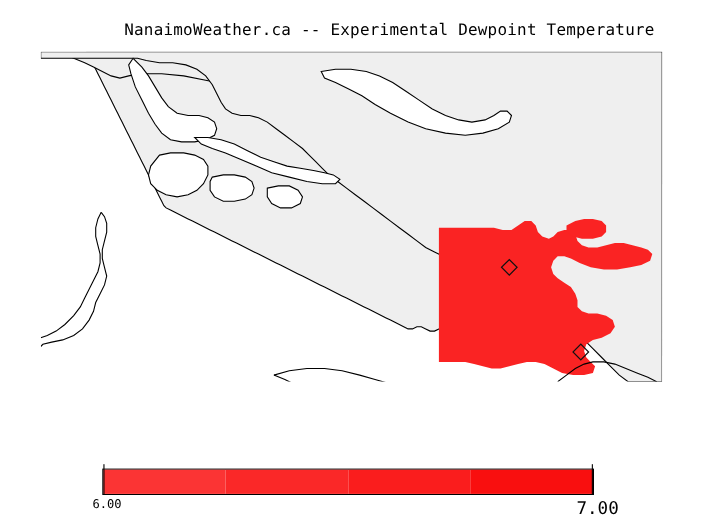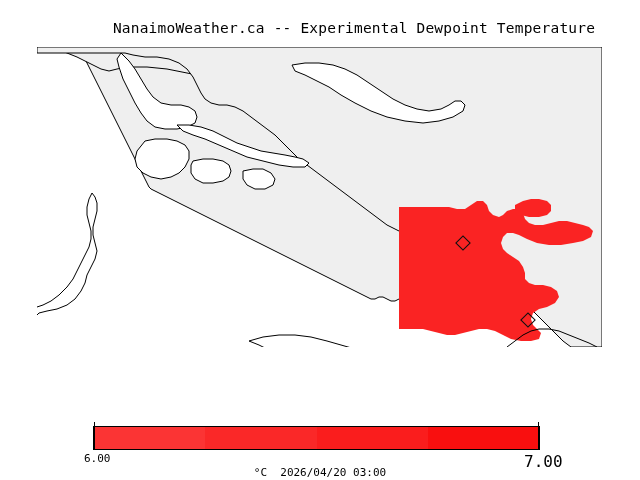--- a/index.html
+++ b/index.html
@@ -183,14 +183,13 @@
   <div id="colorbar">
     <div class="seg" style="background:#fb3434"></div>
     <div class="seg" style="background:#fa2828"></div>
     <div class="seg" style="background:#fa1d1d"></div>
     <div class="seg" style="background:#f90f0f"></div>
   </div>
   <div class="cb-tick" id="tick-left"></div>
   <div class="cb-tick" id="tick-right"></div>
   <div id="label-min">6.00</div>
   <div id="label-max">7.00</div>
-  <div id="caption">°C  2026/04/20 03:00</div>
 </div>
 
 </body></html>

